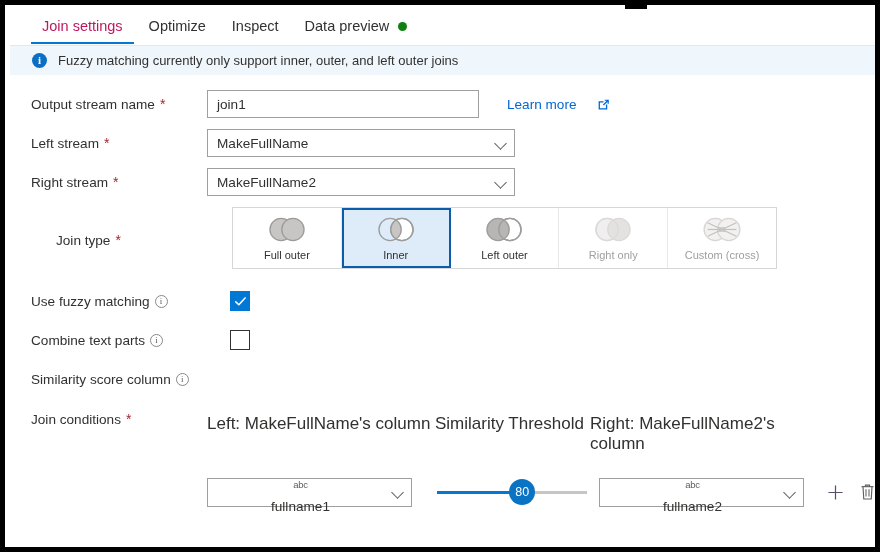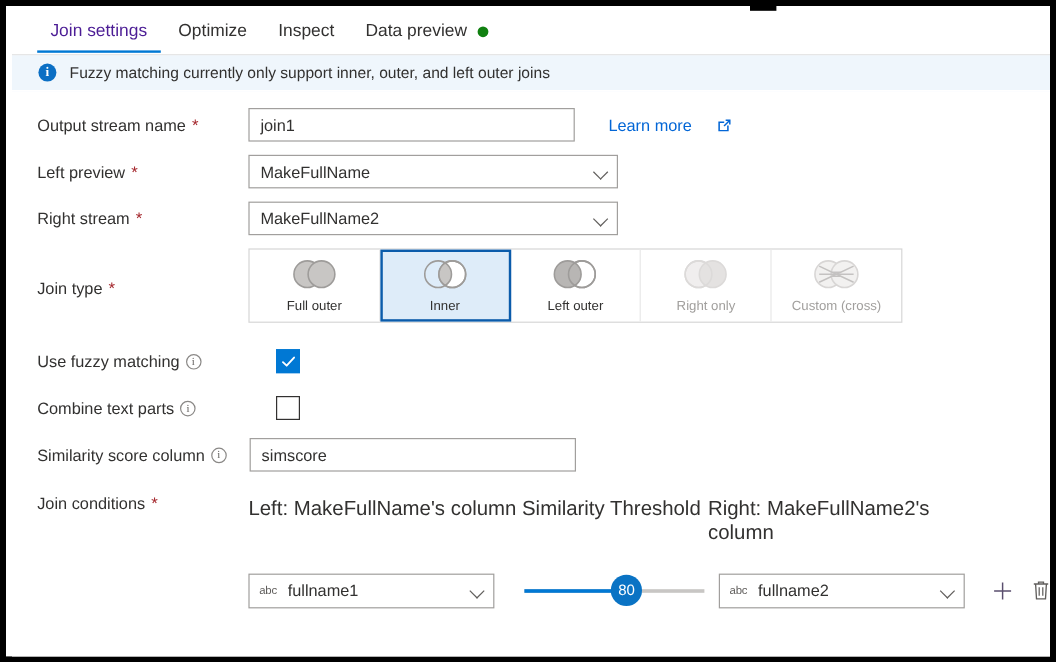--- a/index.html
+++ b/index.html
@@ -43,21 +43,21 @@
     position: relative;
     font-size: 14.5px;
     color: #323130;
     padding: 8px 13px 10px 13px;
     cursor: pointer;
     white-space: nowrap;
     display: flex;
     align-items: center;
     gap: 9px;
   }
-  .tab.active { color: #4c1d95; }
+  .tab.active { color: #be185d; }
   .tab.active::after {
     content: "";
     position: absolute;
     left: 2px; right: 2px; bottom: 0;
     height: 2.5px;
     background: #0078d4;
   }
   .greendot {
     width: 9px; height: 9px;
     border-radius: 50%;
@@ -221,20 +221,21 @@
   .colselect {
     width: 205px; height: 29px;
     border: 1px solid #a19f9d;
     background: #ffffff;
     display: flex; align-items: center;
     padding: 0 26px 0 8px;
     position: relative;
     font-size: 13.6px;
     color: #323130;
     gap: 9px;
+    flex-direction: column;
   }
   .abc {
     font-size: 9.5px;
     color: #605e5c;
     letter-spacing: -0.2px;
     flex: 0 0 auto;
   }
   .slider-wrap {
     width: 150px;
     margin: 0 12px 0 25px;
@@ -312,42 +313,42 @@
             <svg width="13" height="13" viewBox="0 0 16 16">
               <path d="M2 4h6v1.6H3.6v7H11V8h1.6v6H2z" fill="#0366d6"></path>
               <path d="M9.5 2h5v5h-1.5V4.6L8.4 9.2 7.3 8.1l4.6-4.6H9.5z" fill="#0366d6"></path>
             </svg>
           </span>
         </div>
       </div>
 
       <div class="row">
         <div class="lbl">
-          <span>Left preview</span>
+          <span>Left stream</span>
           <span class="req">*</span>
         </div>
         <div class="field w-select">
           <span>MakeFullName</span>
           <span class="chev"></span>
         </div>
       </div>
 
       <div class="row">
         <div class="lbl">
           <span>Right stream</span>
           <span class="req">*</span>
         </div>
         <div class="field w-select">
           <span>MakeFullName2</span>
           <span class="chev"></span>
         </div>
       </div>
 
       <div class="jointype-row">
-        <div class="lbl" style="padding-top:4px;">
+        <div class="lbl" style="padding-top:4px;margin-left:25px;">
           <span>Join type</span>
           <span class="req">*</span>
         </div>
 
         <div class="jt-group">
 
           <div class="jt-btn">
             <span>
               <svg width="44" height="27" viewBox="0 0 52 32">
                 <circle cx="19" cy="16" r="13.2" fill="#c8c6c4" stroke="#9e9c9a" stroke-width="1.6"></circle>
@@ -435,23 +436,20 @@
         </div>
         <div style="width:23px;"></div>
         <div class="cbx"></div>
       </div>
 
       <div class="row">
         <div class="lbl" style="width:183px;flex:0 0 183px;text-align:right;">
           <span>Similarity score column</span>
           <span class="ico-info">i</span>
         </div>
-        <div class="field w-input" style="margin-left:-6px;">
-          <span>simscore</span>
-        </div>
       </div>
 
       <div class="jc-head">
         <div class="lbl">
           <span>Join conditions</span>
           <span class="req">*</span>
         </div>
         <div class="jc-cols" style="padding-top:3px;">
           <div class="jc-col-left">Left: MakeFullName's column</div>
           <div class="jc-col-mid">Similarity Threshold</div>

